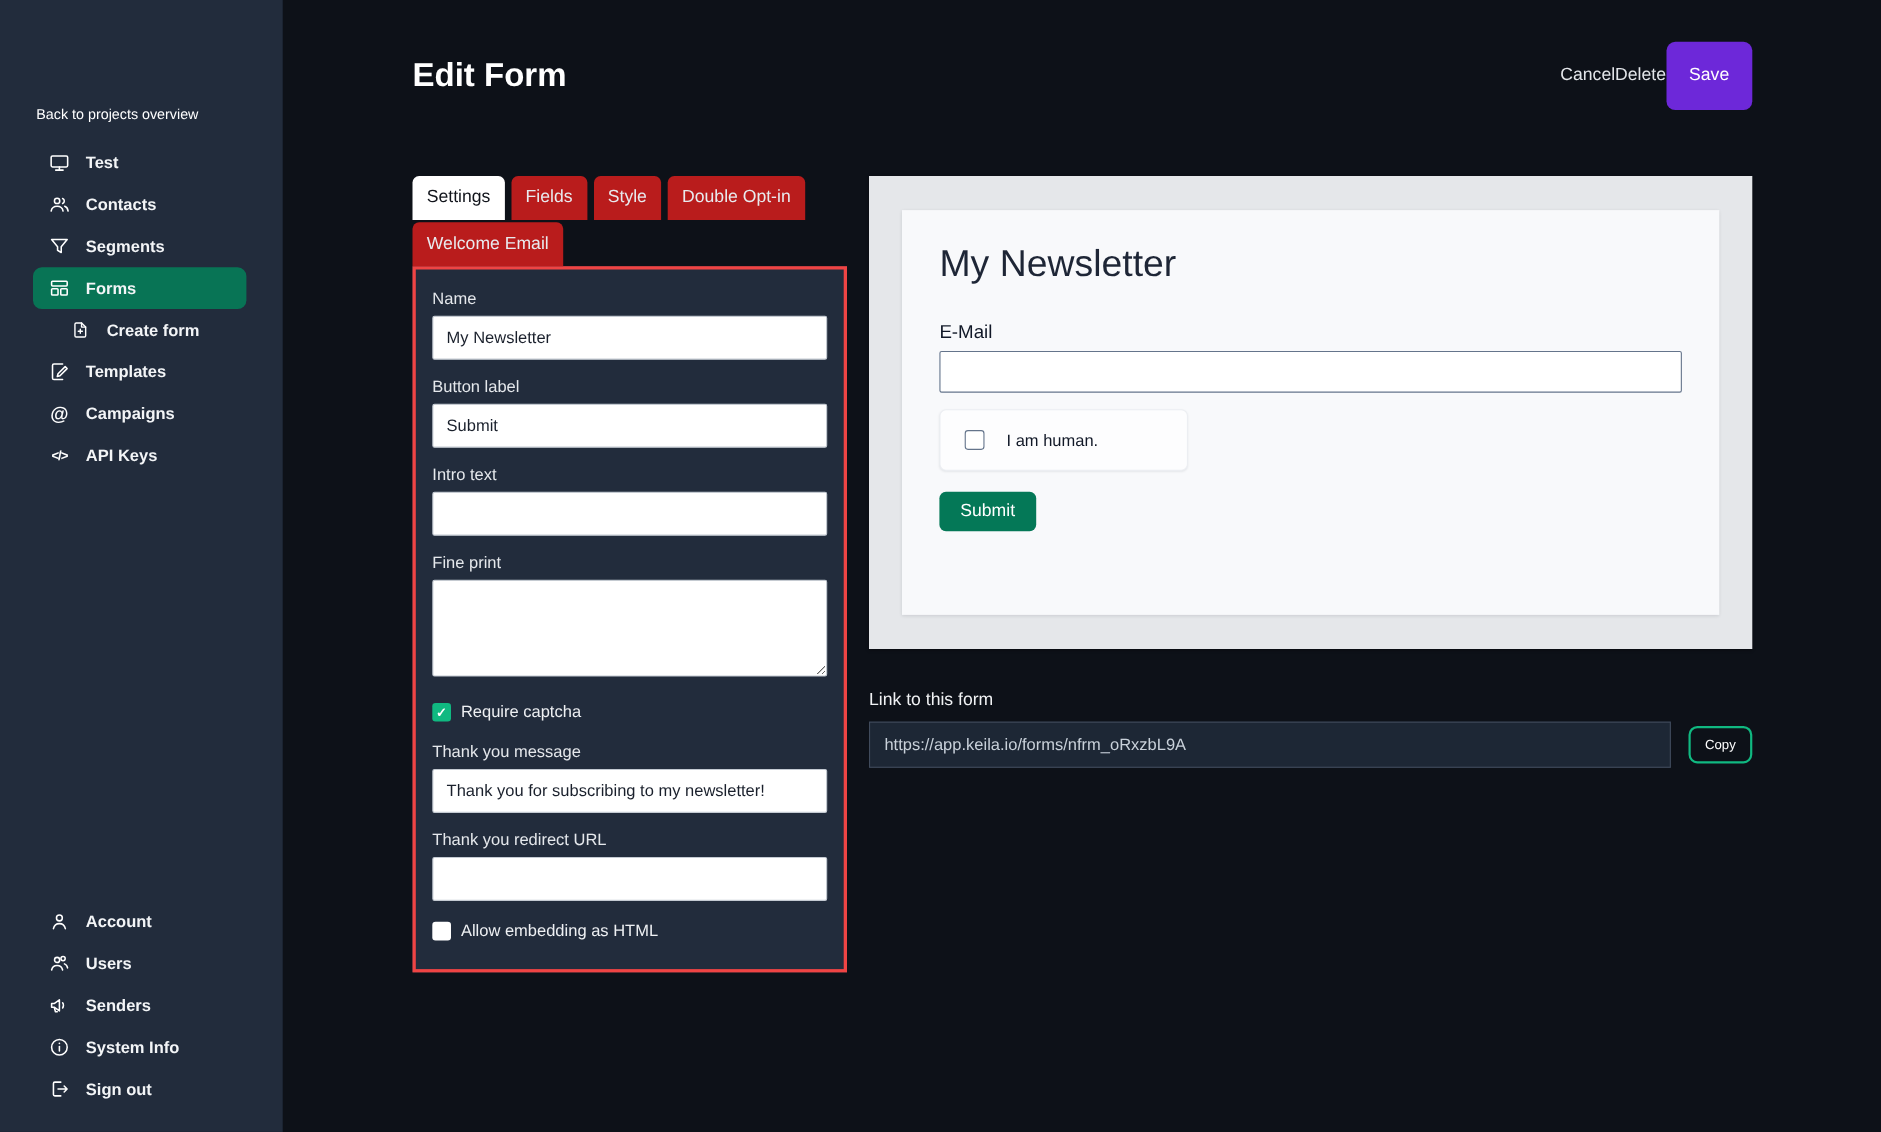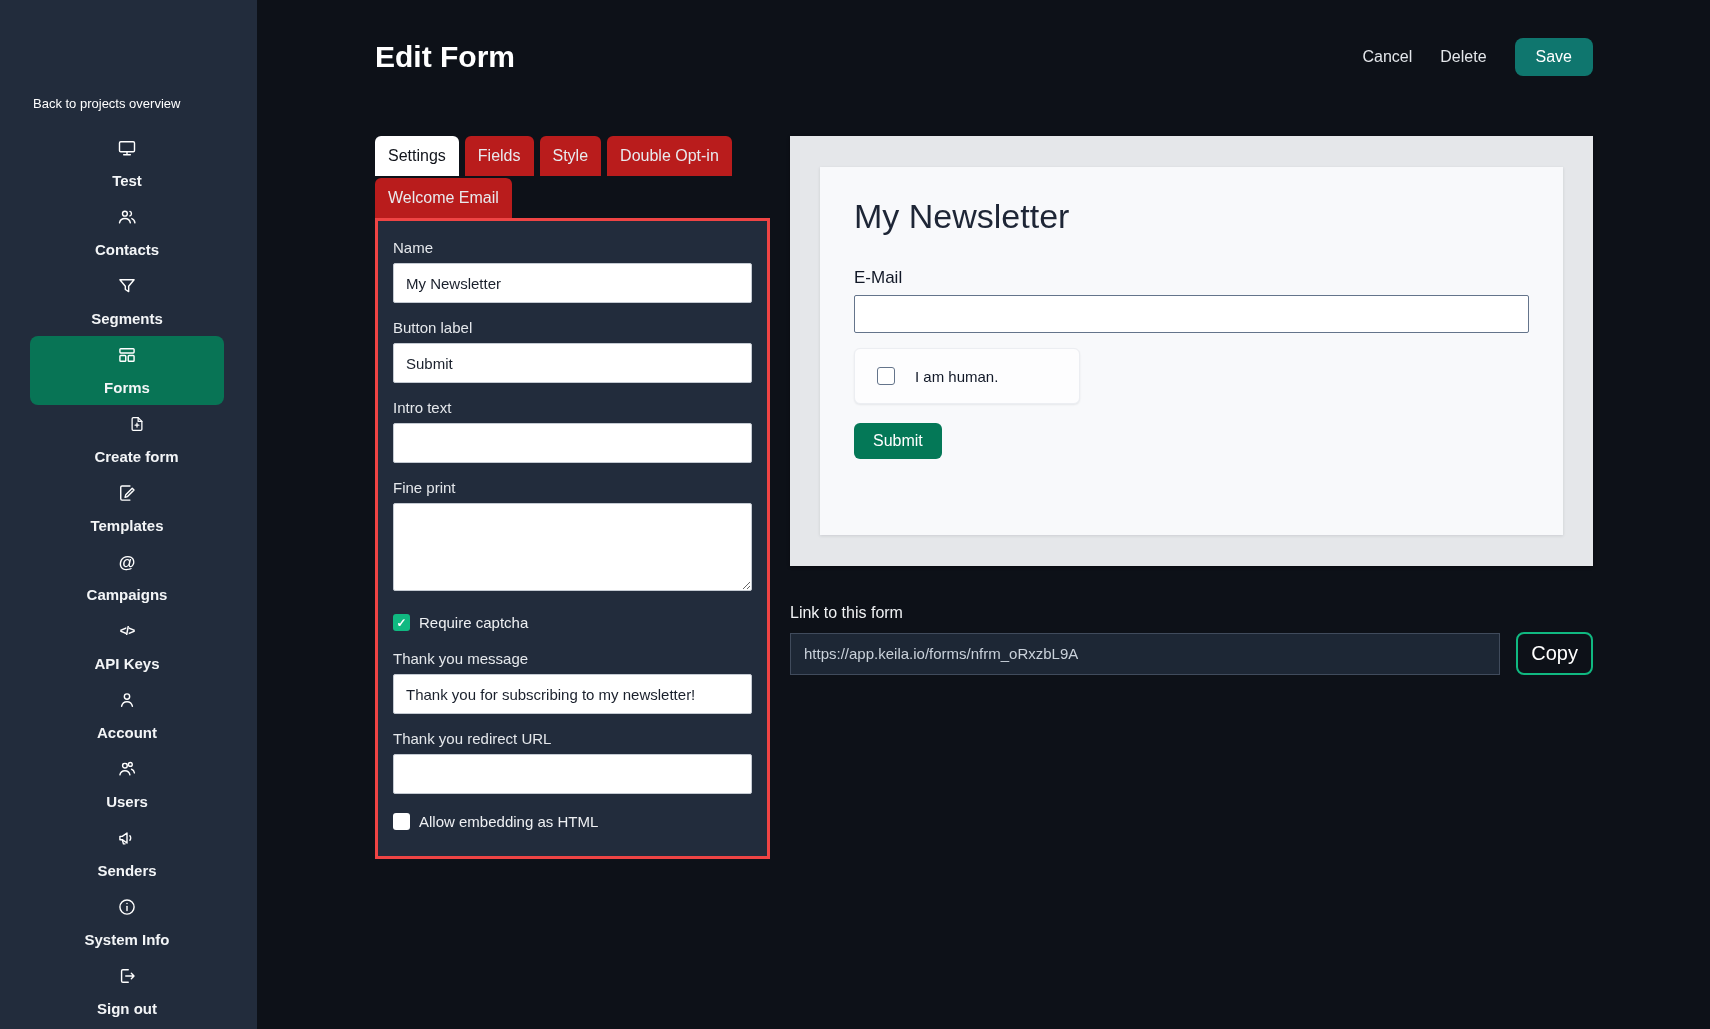--- a/index.html
+++ b/index.html
@@ -19,41 +19,41 @@
     padding:40px 0 20px 0;
   }
   .logo-row { display:flex; align-items:center; gap:9px; padding-left:44px; }
   .logo-row svg { stroke:#fff; fill:none; stroke-width:1.6; }
   .logo-text { font-size:25px; font-weight:400; color:#fff; letter-spacing:.2px; }
   .back-link { margin:56px 0 0 33px; font-size:13px; color:#fff; cursor:pointer; }
   .nav { list-style:none; margin-top:18px; padding:0 33px 0 30px; }
   .nav li {
     display:flex; align-items:center; gap:14px;
     padding:9px 14px; border-radius:8px; cursor:pointer;
-    font-size:15px; font-weight:700; color:#f3f5f7;flex-direction:column;
+    font-size:15px; font-weight:700; color:#f3f5f7;
   }
   .nav li.active { background:#087455; }
   .nav li.sub { padding-left:33px; }
   .nav .ic {
     width:20px; height:20px; display:inline-flex; align-items:center; justify-content:center;
     flex:none;
   }
   .nav .ic svg { stroke:#fff; fill:none; stroke-width:1.7; stroke-linecap:round; stroke-linejoin:round; }
   .glyph { font-size:17px; font-weight:700; color:#fff; line-height:1; }
   .glyph.small { font-size:12px; letter-spacing:-1px; }
   .nav-footer { margin-top:auto; }
   
   .main { flex:1; padding:38px 117px 0 118px; display:flex; flex-direction:column; }
   .page-header { display:flex; align-items:center; justify-content:space-between; }
   .page-title { font-size:30px; font-weight:700; color:#fff; }
-  .header-actions { display:flex; gap:28px; }
+  .header-actions { display:flex; }
   .link-btn { font-size:16px; color:#e3e6ea; cursor:pointer; background:none; border:none; font-family:inherit; }
   .save-btn {
-    background:#0f766e; color:#fff; border:none; font-family:inherit;
-    font-size:16px; padding:10px 21px; border-radius:8px; cursor:pointer;
+    background:#6d28d9; color:#fff; border:none; font-family:inherit;
+    font-size:16px; padding:22px 21px; border-radius:8px; cursor:pointer;
   }
   .content { display:flex; gap:20px; margin-top:60px; align-items:flex-start; }
   
   .left-col { width:395px; min-width:395px; }
   .tab-row { display:flex; gap:6px; }
   .tab-row + .tab-row { margin-top:2px; }
   .tab {
     background:#b91c1c; color:#e8eaee; font-size:16px; font-family:inherit; border:none;
     padding:10px 13px; border-radius:6px 6px 0 0; cursor:pointer; line-height:20px;
   }
@@ -109,21 +109,21 @@
   
   .link-section { margin-top:38px; }
   .link-label { font-size:16px; color:#f0f2f4; }
   .link-row { display:flex; align-items:center; gap:16px; margin-top:10px; }
   .link-input {
     flex:1; height:42px; background:#1d2735; border:1px solid #404b5c; border-radius:0;
     color:#c9d1da; font-family:inherit; font-size:15px; padding:0 13px;
   }
   .copy-btn {
     background:#0d1118; color:#fff; border:2px solid #10b981; border-radius:8px;
-    font-family:inherit; font-size:20px; padding:8px 13px; cursor:pointer;
+    font-family:inherit; font-size:12px; padding:8px 13px; cursor:pointer;
   }
 </style>
 </head>
 <body>
 
 <aside class="sidebar">
 
   <div class="back-link">Back to projects overview</div>
 
   <ul class="nav">

